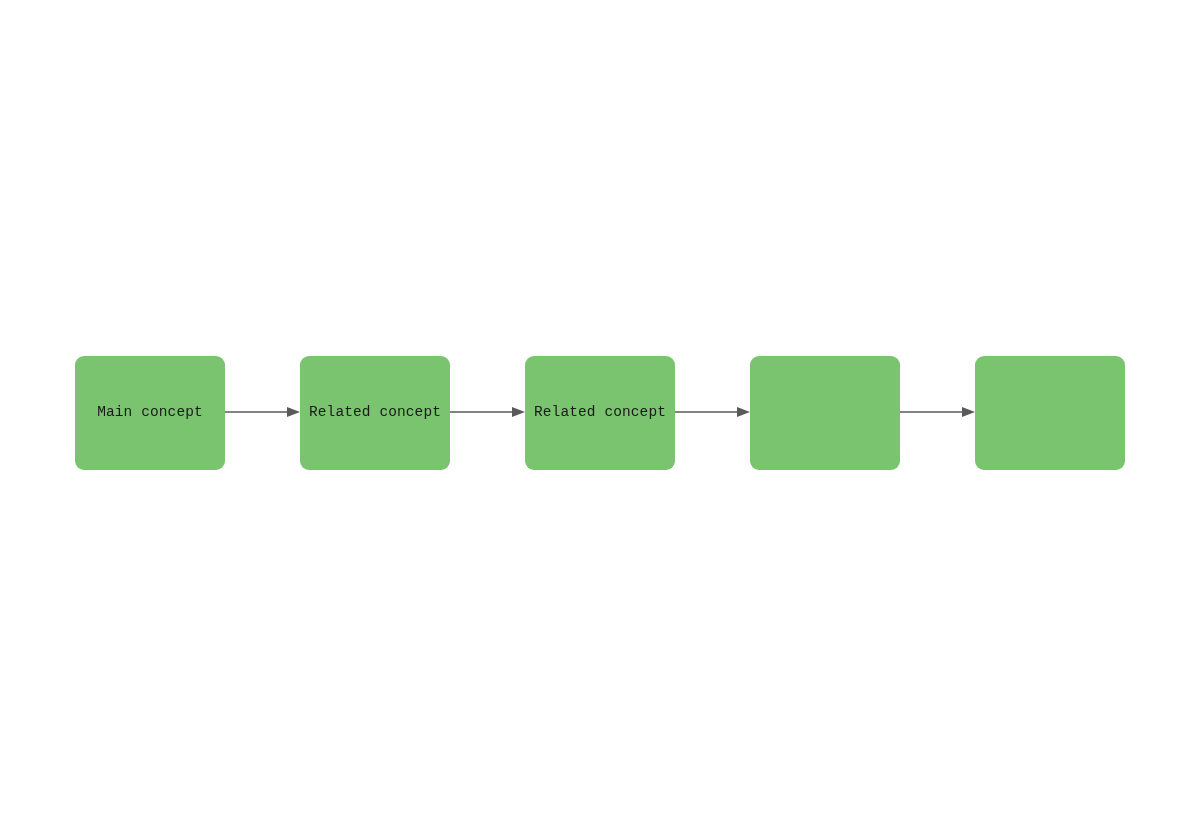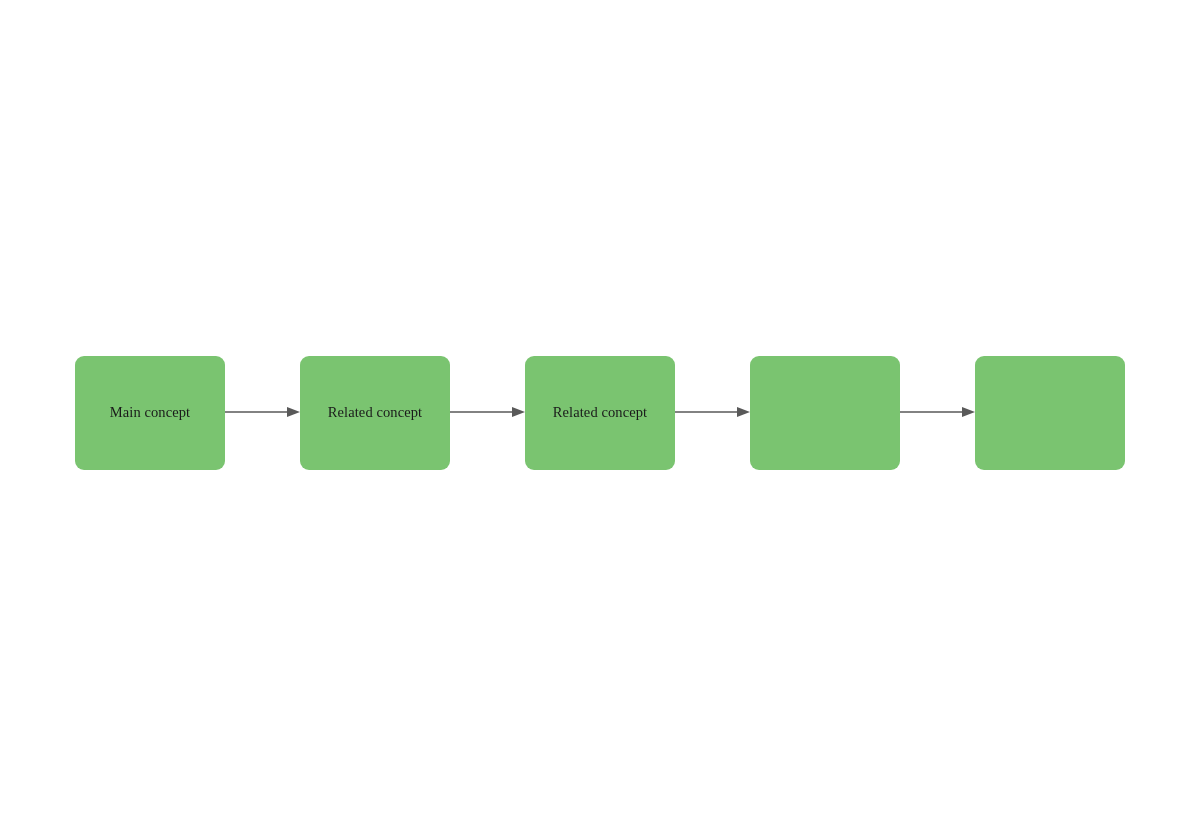--- a/index.html
+++ b/index.html
@@ -23,21 +23,21 @@
     position: absolute;
     box-sizing: border-box;
     display: flex;
     align-items: center;
     justify-content: center;
     border-radius: 9px;
     background: #7AC470;
     z-index: 2;
   }
   .node-label {
-    font-family: Liberation Serif, serif;
+    font-family: Liberation Mono, monospace;
     font-size: 14.5px;
     line-height: 1.2;
     color: #1a1a1a;
     text-align: left;
     white-space: nowrap;
     letter-spacing: 0.1px;
     user-select: none;
   }
   .edge-layer {
     position: absolute;

